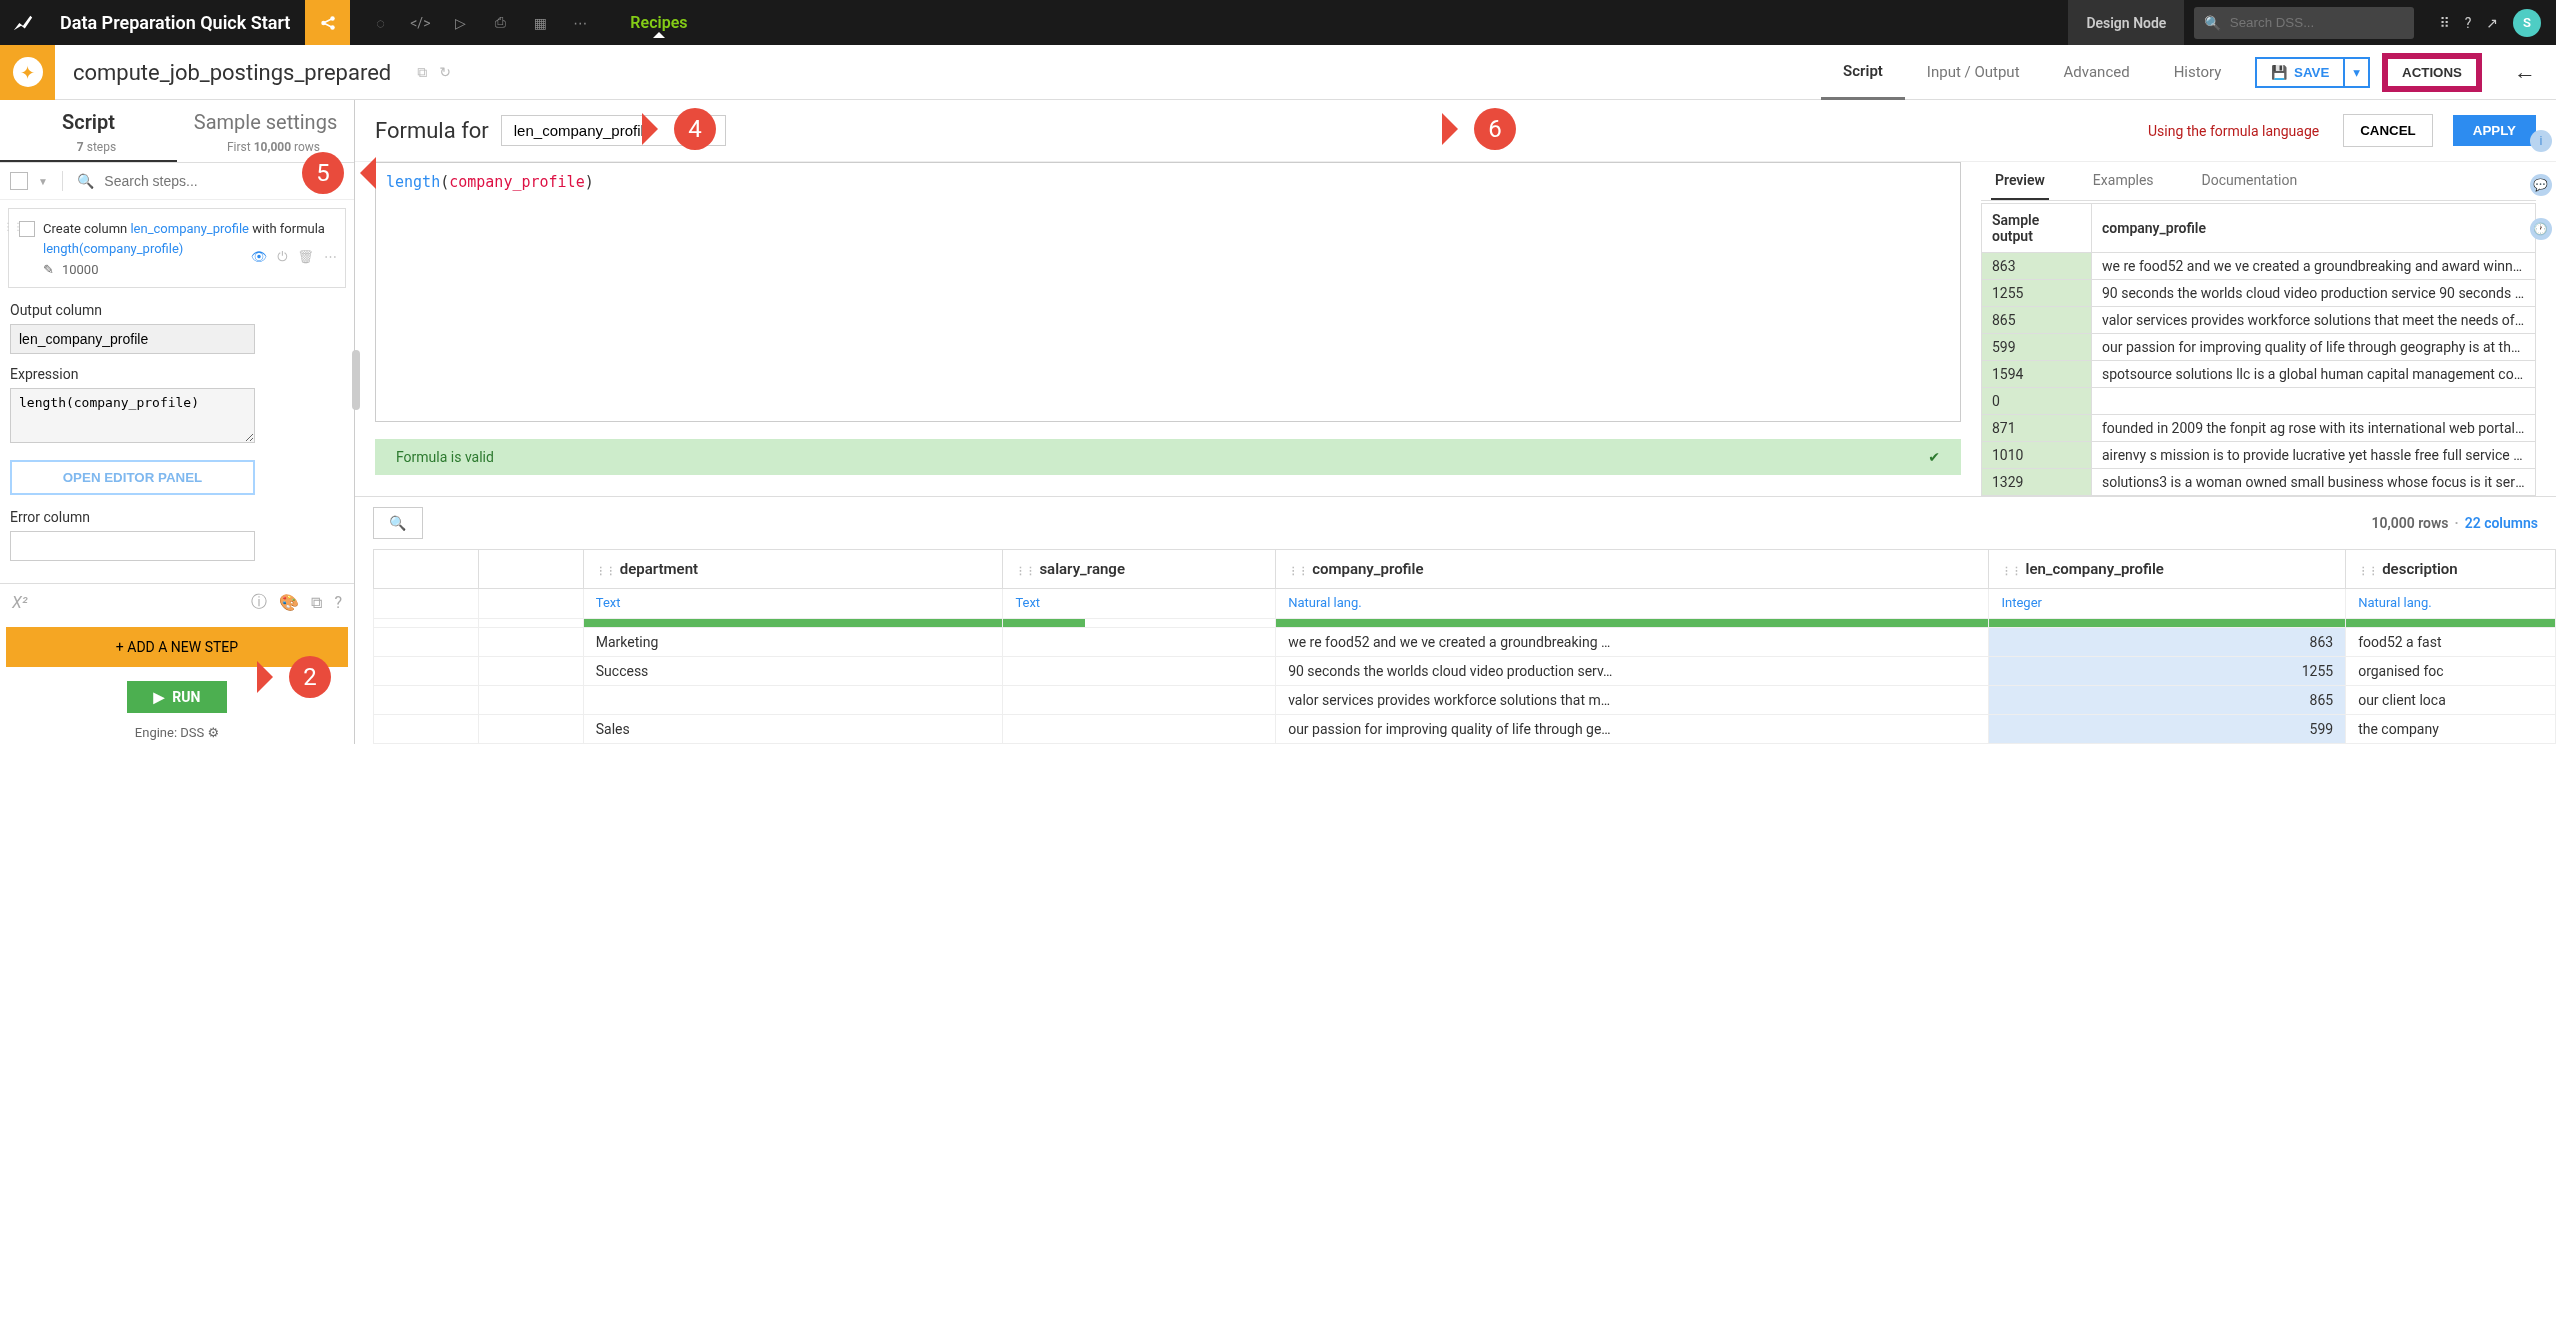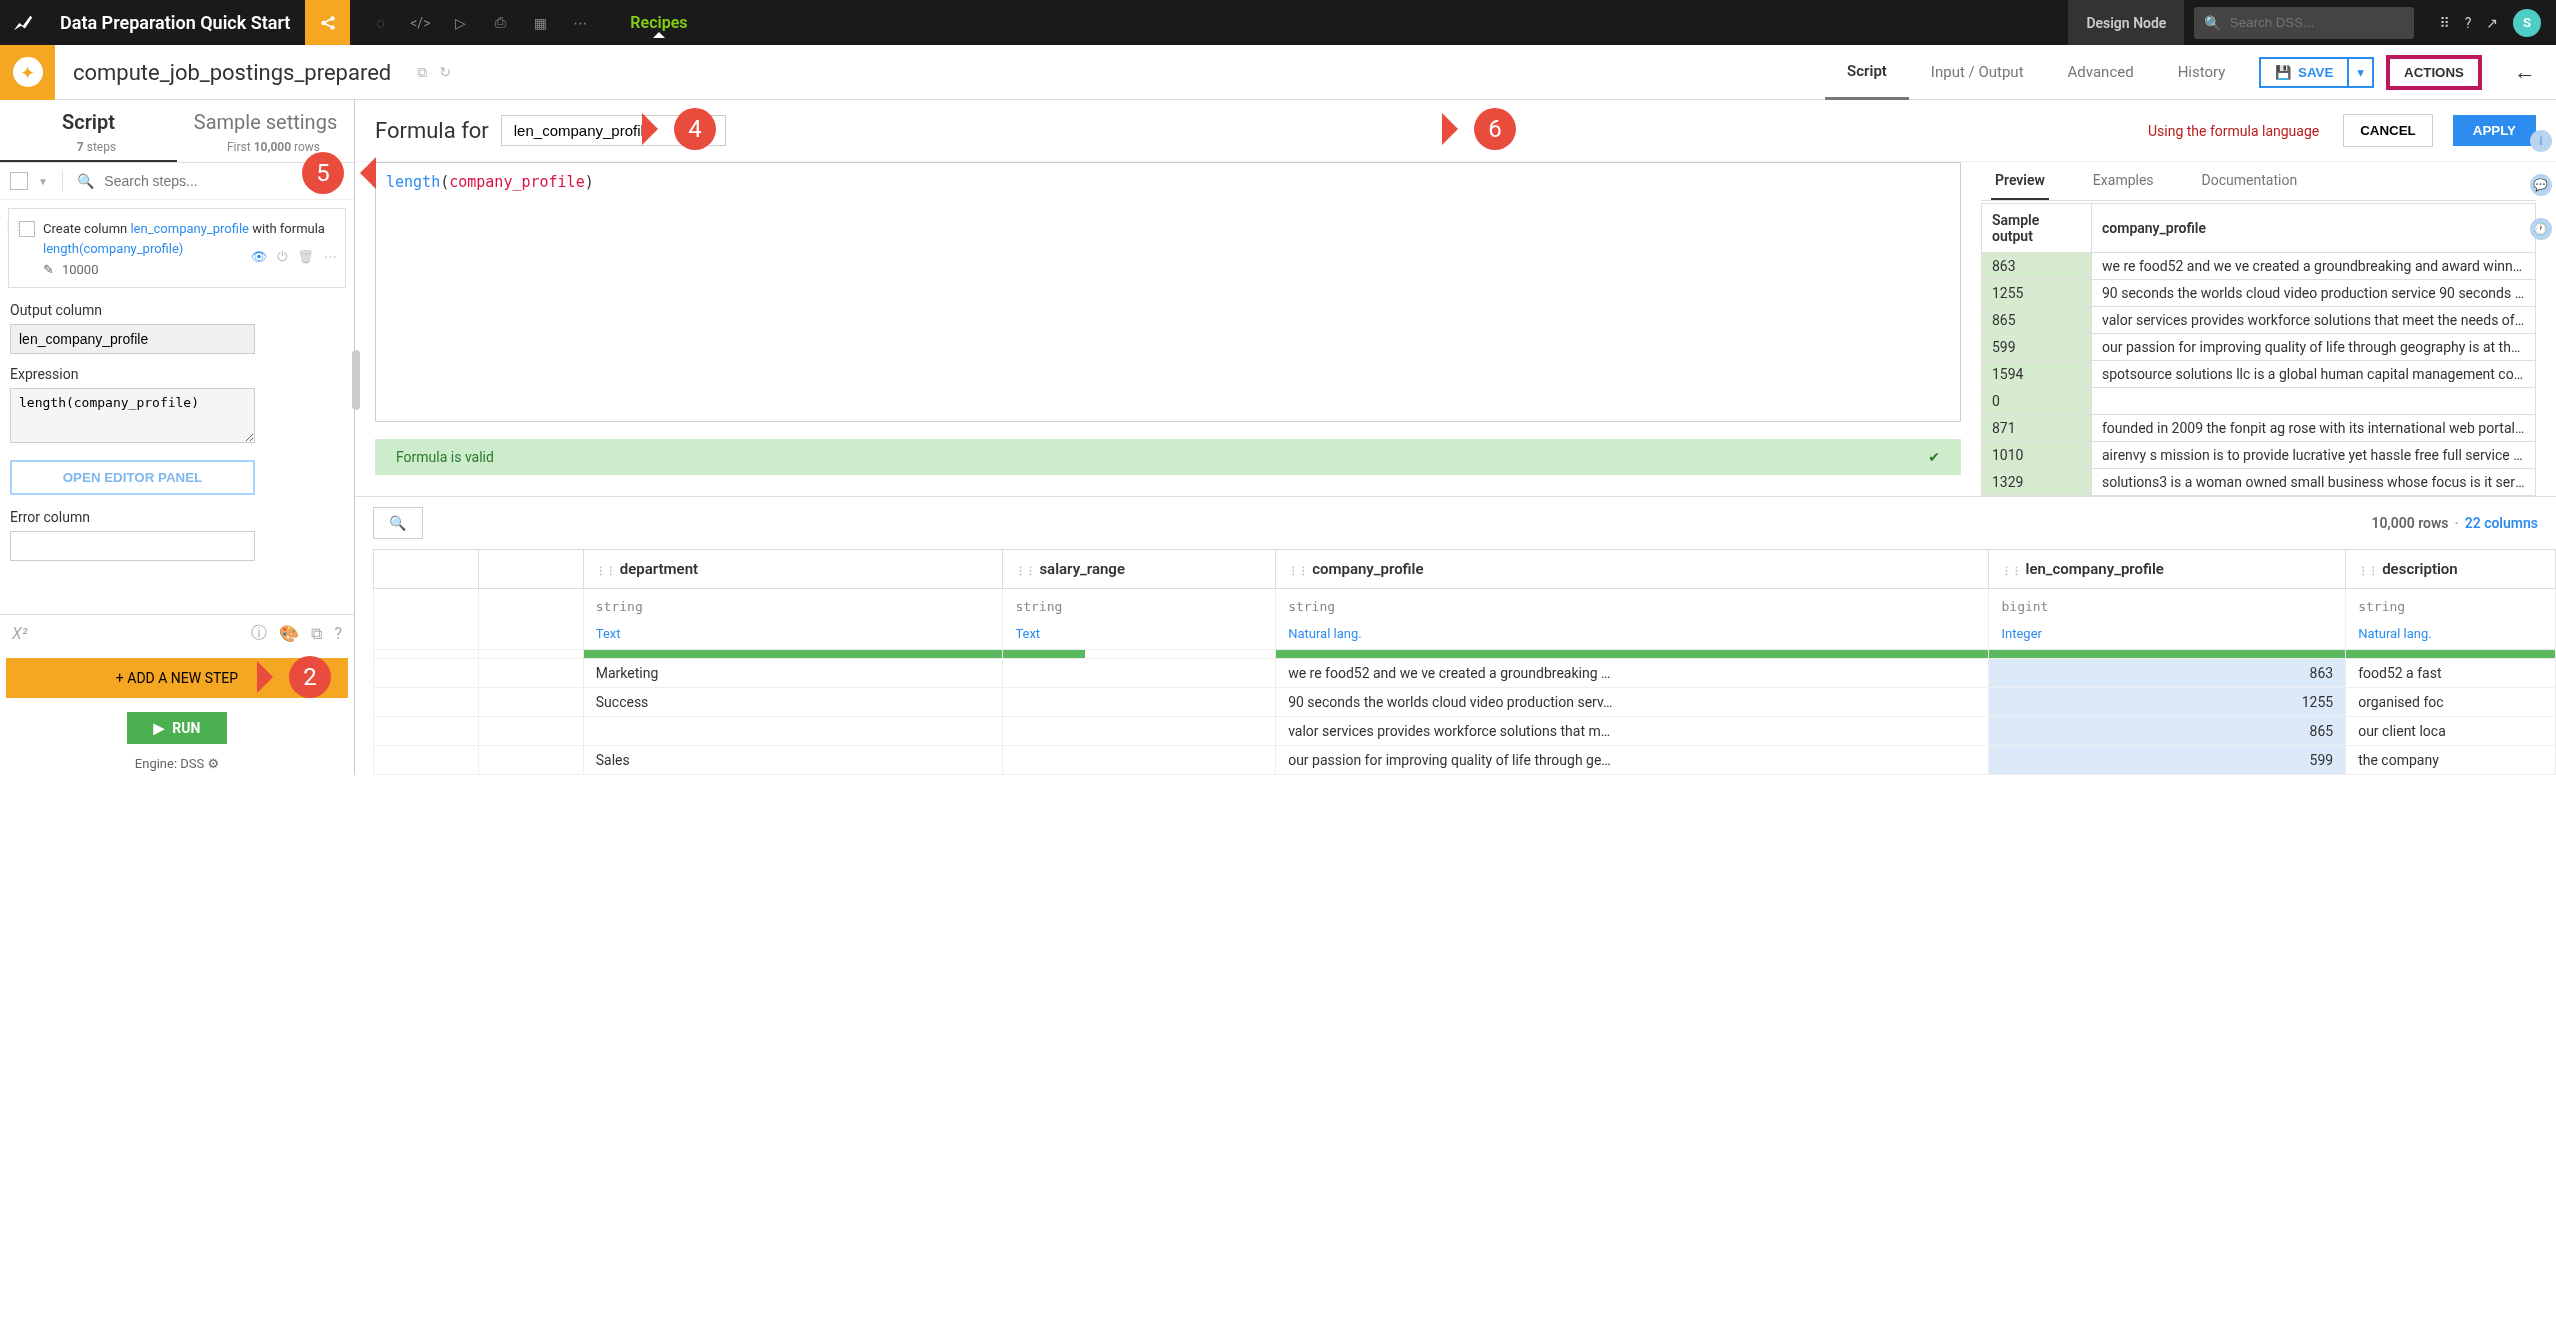--- a/index.html
+++ b/index.html
@@ -27,21 +27,21 @@
 .secondbar .orange-sq .circle { width: 30px; height: 30px; border-radius: 50%; background: #fff; display: flex; align-items: center; justify-content: center; font-size: 18px; color: #f5a623;}
 .secondbar .recipe-name { font-size: 22px; color: #333; padding: 0 18px; }
 .secondbar .recipe-icons { color: #bbb; padding: 0 8px; display: flex; gap: 12px; }
 .secondbar .spacer { flex: 1; }
 .secondbar .tabs { display: flex; gap: 0; }
 .secondbar .tabs .tab { padding: 0 22px; height: 55px; display: flex; align-items: center; color: #777; cursor: pointer; font-size: 15px; }
 .secondbar .tabs .tab.active { color: #333; font-weight: 600; border-bottom: 3px solid #777; }
 .secondbar .save-grp { display: flex; margin: 0 12px; }
 .secondbar .save-btn { border: 2px solid #2d8cf0; color: #2d8cf0; font-weight: 700; padding: 6px 14px; display: flex; align-items: center; gap: 6px; cursor: pointer; background:#fff; }
 .secondbar .save-dd { border: 2px solid #2d8cf0; border-left: none; color: #2d8cf0; padding: 6px 8px; cursor: pointer; background:#fff;}
-.secondbar .actions-btn { border: 4px solid #be185d; color: #333; font-weight: 700; padding: 6px 14px; margin-right: 12px; cursor: pointer; background:#fff;}
+.secondbar .actions-btn { border: 6px solid #be185d; color: #333; font-weight: 700; padding: 6px 14px; margin-right: 12px; cursor: pointer; background:#fff;}
 .secondbar .back-arrow { padding: 0 20px; font-size: 22px; cursor: pointer; }
 
 
 .main { display: flex; }
 .leftcol { width: 355px; border-right: 1px solid #ccc; position: relative; display: flex; flex-direction: column; }
 .rightcol { flex: 1; display: flex; flex-direction: column; }
 
 
 .left-tabs { display: flex; text-align: center; border-bottom: 1px solid #ddd; }
 .left-tabs .lt { flex: 1; padding: 10px 0 0 0; cursor: pointer; }
@@ -396,29 +396,20 @@
         <th></th>
         <th></th>
         <th><span class="grip">⋮⋮</span><span>department</span></th>
         <th><span class="grip">⋮⋮</span><span>salary_range</span></th>
         <th><span class="grip">⋮⋮</span><span>company_profile</span></th>
         <th><span class="grip">⋮⋮</span><span>len_company_profile</span></th>
         <th><span class="grip">⋮⋮</span><span>description</span></th>
       </tr>
         </thead>
       <tbody>
-        <tr class="type-row">
-          <td></td>
-            <td></td>
-          <td>string</td>
-            <td>string</td>
-            <td>string</td>
-            <td>bigint</td>
-            <td>string</td>
-        </tr>
         <tr class="meaning-row">
           <td></td>
             <td></td>
           <td>Text</td>
             <td>Text</td>
             <td>Natural lang.</td>
             <td>Integer</td>
             <td>Natural lang.</td>
         </tr>
         <tr class="bar-row">

